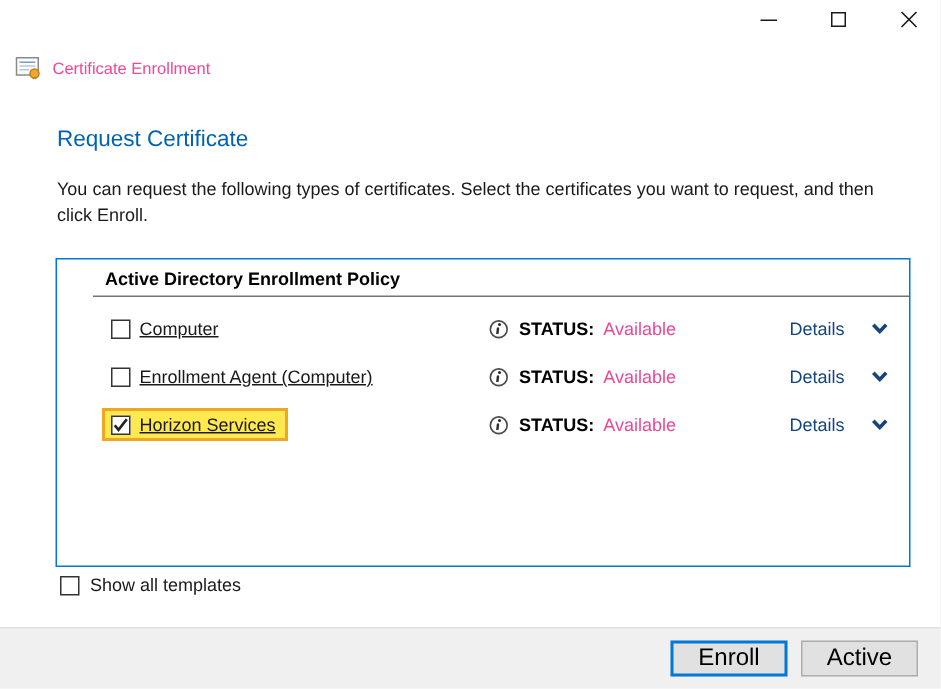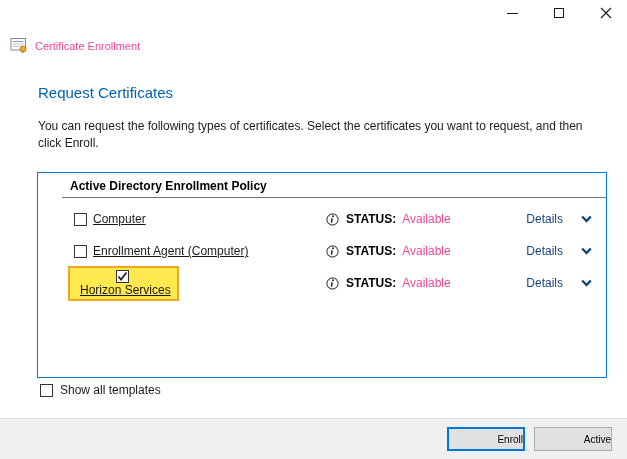--- a/index.html
+++ b/index.html
@@ -60,21 +60,21 @@
   }
   .row-left {
     display:flex; align-items:center;
     width:256px; margin-left:-6px;
     border:2px solid transparent;
     padding:2px 6px 2px 4px;
   }
   .row-left.highlighted {
     background:var(--highlight-bg,#ffe94e);
     border-color:var(--highlight-border,#eda722);
-    width:auto; min-width:0; margin-right:auto;flex-direction:column;
+    width:auto; min-width:0; margin-right:auto;
   }
   .cert-row { position:relative;text-decoration:underline; }
   .row-status {
     position:absolute; left:263px;
     display:flex; align-items:center; gap:6px;
   }
   .row-details {
     position:absolute; right:14px;
     display:flex; align-items:center; gap:18px;
     color:var(--details,#16437e); cursor:default;
@@ -102,26 +102,25 @@
 
   
   .footer {
     position:absolute; left:0; right:0; bottom:0; height:41px;
     background:var(--footer-bg,#f0f0f0);
     border-top:1px solid #dfdfdf;
     display:flex; align-items:center; justify-content:flex-end;
     gap:9px; padding-right:15px;
   }
   .btn {
-    width:78px; height:24px; font-size:10px; color:#000;
+    width:78px; height:24px; font-size:16px; color:#000;
     font-family:"Liberation Sans","DejaVu Sans",sans-serif;
     background:var(--button-bg,#e1e1e1);
     border:1px solid var(--button-border,#adadad);
     cursor:default;
-    text-align:right;
   }
   .btn.default { border:2px solid var(--accent,#0078d7); }
 
   .info-icon, .chevron, .cert-icon { flex:none; display:block; }
 </style>
 </head>
 <body>
 
 <div class="window">
 
@@ -144,21 +143,21 @@
       <rect x="1" y="1.5" width="14.5" height="11.5" fill="#fdfdfd" stroke="#8a8a8a"></rect>
       <line x1="3" y1="4.5" x2="13.5" y2="4.5" stroke="#7a9cc6" stroke-width="1"></line>
       <line x1="3" y1="7" x2="13.5" y2="7" stroke="#b3c6de" stroke-width="1"></line>
       <line x1="3" y1="9.5" x2="9.5" y2="9.5" stroke="#b3c6de" stroke-width="1"></line>
       <path d="M11.2 13.5 L12.1 16 L13 14.8 L13.9 16 L14.8 13.5 Z" fill="#3c6eb4"></path>
       <circle cx="13" cy="12" r="3" fill="#f0a830" stroke="#c07c10"></circle>
     </svg>
     <span class="app-title">Certificate Enrollment</span>
   </div>
 
-  <div class="page-title">Request Certificates</div>
+  <div class="page-title">Request Certificate</div>
   <div class="page-desc">You can request the following types of certificates. Select the certificates you want to request, and then click Enroll.</div>
 
   <div class="policy-box">
     <div class="policy-header">Active Directory Enrollment Policy</div>
     <div class="rows">
   <div class="cert-row">
     <div class="row-left">
       <span class="checkbox">
         
       </span>

